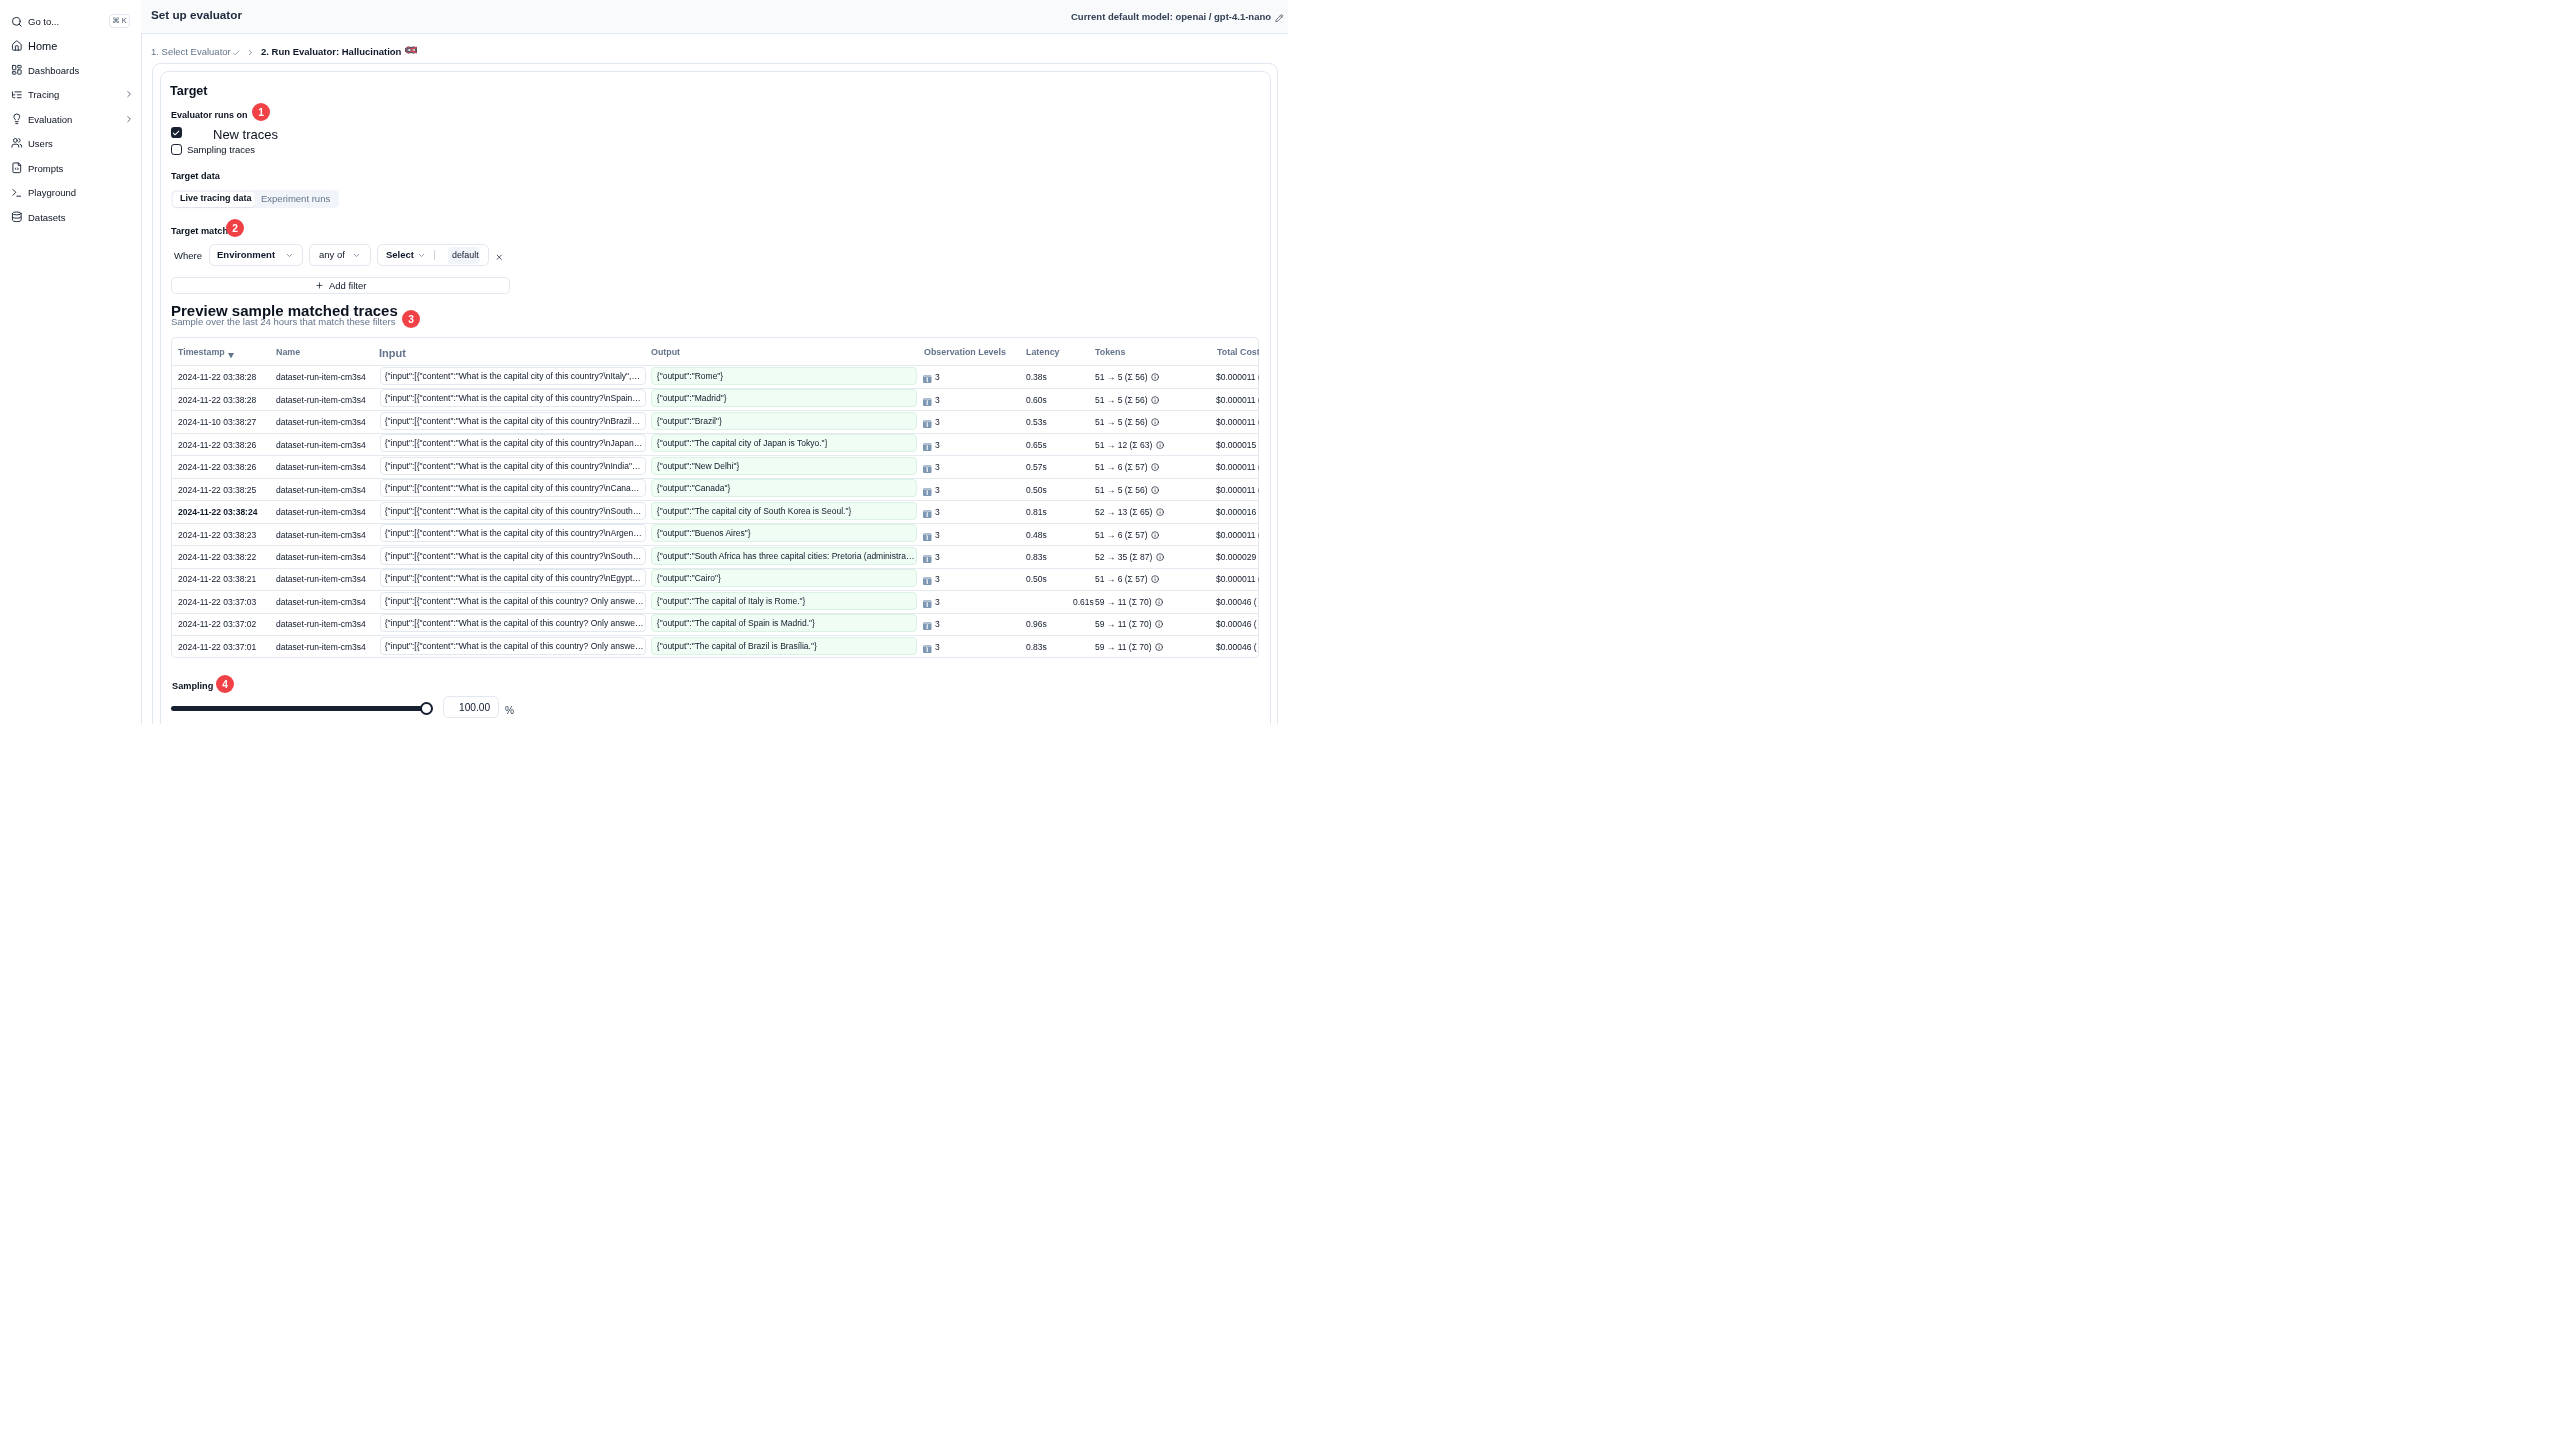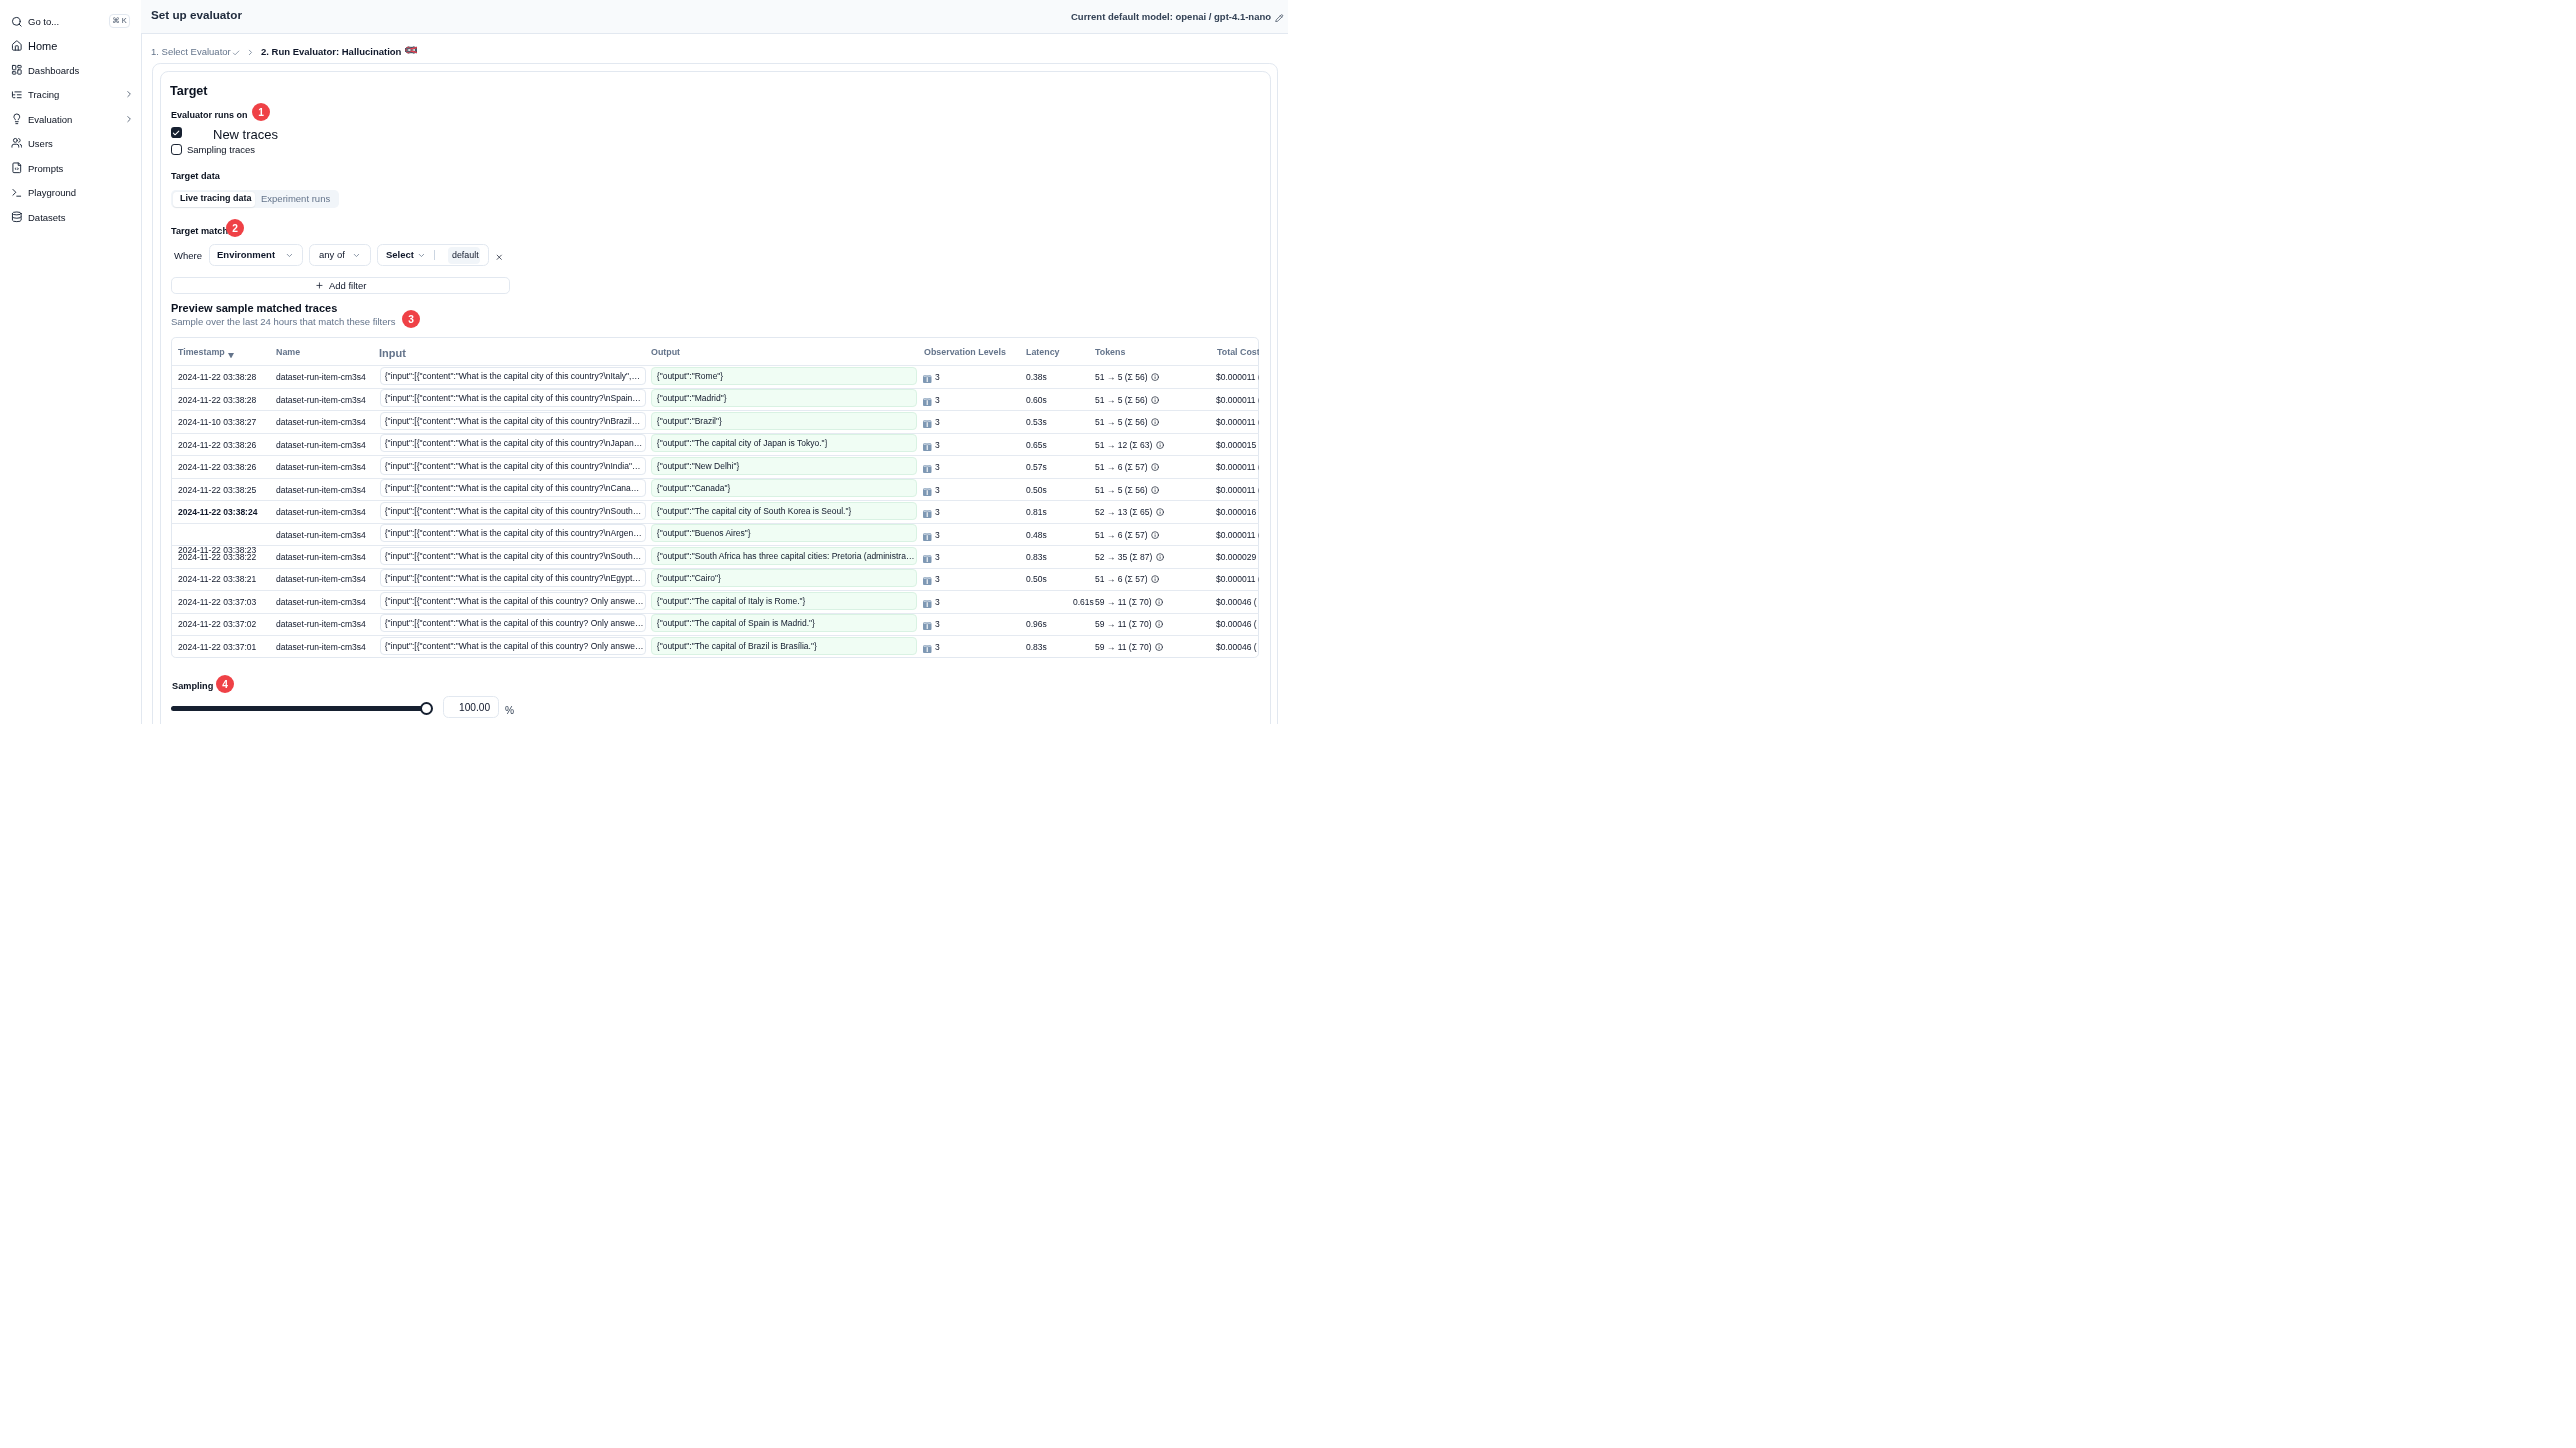--- a/index.html
+++ b/index.html
@@ -141,21 +141,21 @@
       <path d="M18 6 6 18"></path>
       <path d="m6 6 12 12"></path>
     </svg></div>
 <div style="position:absolute;left:171px;top:277px;width:339px;height:17px;border:0.7px solid #e2e8f0;border-radius:4.8px;box-sizing:border-box;display:flex;align-items:center;justify-content:center;gap:5.5px;font-size:9.5px;font-weight:500;color:#0f172a;">
     <svg width="8.9" height="8.9" viewBox="0 0 24 24" fill="none" stroke="#0f172a" stroke-width="2" stroke-linecap="round" stroke-linejoin="round" style="flex:none;">
       <path d="M5 12h14"></path>
       <path d="M12 5v14"></path>
     </svg>
     <span>Add filter</span>
   </div>
-<div style="position:absolute;left:171px;top:302px;font-size:11px;font-weight:600;color:#0b1220;line-height:1.25;white-space:nowrap;">Preview sample matched traces</div>
+<div style="position:absolute;left:171px;top:302px;font-size:15px;font-weight:600;color:#0b1220;line-height:1.25;white-space:nowrap;">Preview sample matched traces</div>
 <div style="position:absolute;left:171px;top:316px;font-size:9.5px;font-weight:400;color:#64748b;line-height:1.25;white-space:nowrap;">Sample over the last 24 hours that match these filters</div>
 <div style="position:absolute;left:402px;top:310px;width:18.4px;height:18.4px;border-radius:50%;background:#ef4146;color:#fff;display:flex;align-items:center;justify-content:center;font-size:10.2px;font-weight:700;">3</div>
 <div style="position:absolute;left:171px;top:337px;width:1088px;height:321px;border:0.7px solid #e2e8f0;border-radius:4.8px;box-sizing:border-box;overflow:hidden;background:#fff;"></div>
 <div style="position:absolute;left:178px;top:347px;font-size:8.9px;font-weight:600;color:#64748b;line-height:1.25;white-space:nowrap;">Timestamp</div>
 <div style="position:absolute;left:228px;top:348px;"><svg width="6" height="5.5" viewBox="0 0 10 9">
       <polygon points="0,0 10,0 5,9" fill="#64748b"></polygon>
     </svg></div>
 <div style="position:absolute;left:276px;top:347px;font-size:8.9px;font-weight:600;color:#64748b;line-height:1.25;white-space:nowrap;">Name</div>
 <div style="position:absolute;left:379px;top:347px;font-size:11px;font-weight:600;color:#64748b;line-height:1.25;white-space:nowrap;">Input</div>
 <div style="position:absolute;left:651px;top:347px;font-size:8.9px;font-weight:600;color:#64748b;line-height:1.25;white-space:nowrap;">Output</div>
@@ -311,21 +311,21 @@
     </svg></div>
 <div style="position:absolute;left:935px;top:507px;font-size:8.5px;font-weight:400;color:#0f172a;line-height:1.25;white-space:nowrap;">3</div>
 <div style="position:absolute;left:1026px;top:507px;font-size:8.5px;font-weight:400;color:#0f172a;line-height:1.25;white-space:nowrap;">0.81s</div>
 <div style="position:absolute;left:1095px;top:507px;font-size:8.5px;font-weight:400;color:#0f172a;line-height:1.25;white-space:nowrap;">52 → 13 (Σ 65)<svg width="8.2" height="8.2" viewBox="0 0 24 24" fill="none" stroke="#0f172a" stroke-width="2" stroke-linecap="round" stroke-linejoin="round" style="vertical-align:-1.4px;margin-left:3.4px;">
       <circle cx="12" cy="12" r="10"></circle>
       <path d="M12 16v-4"></path>
       <path d="M12 8h.01"></path>
     </svg></div>
 <div style="position:absolute;left:1216px;top:507px;font-size:8.5px;font-weight:400;color:#0f172a;line-height:1.25;white-space:nowrap;width:43px;overflow:hidden;">$0.000016</div>
 <div style="position:absolute;left:172px;top:523px;width:1087px;height:0.7px;background:#e5eaf1;"></div>
-<div style="position:absolute;left:178px;top:530px;font-size:8.5px;font-weight:400;color:#0f172a;line-height:1.25;white-space:nowrap;margin-top:15px;">2024-11-22 03:38:23</div>
+<div style="position:absolute;left:178px;top:530px;font-size:8.5px;font-weight:400;color:#0f172a;line-height:1.25;white-space:nowrap;">2024-11-22 03:38:23</div>
 <div style="position:absolute;left:276px;top:530px;font-size:8.5px;font-weight:400;color:#0f172a;line-height:1.25;white-space:nowrap;">dataset-run-item-cm3s4</div>
 <div style="position:absolute;left:380px;top:524px;width:266px;height:18.4px;border:0.7px solid #e2e8f0;border-radius:4.1px;box-sizing:border-box;background:#fff;display:flex;align-items:center;padding-left:3.7px;padding-right:2.2px;overflow:hidden;">
     <span style="font-size:8.5px;color:#0f172a;white-space:nowrap;overflow:hidden;text-overflow:ellipsis;">{"input":[{"content":"What is the capital city of this country?\nArgentina","role":"user"}]}</span>
   </div>
 <div style="position:absolute;left:651px;top:524px;width:266px;height:18.4px;border:0.7px solid #d9f2e3;border-radius:4.1px;box-sizing:border-box;background:#f0fdf4;display:flex;align-items:center;padding-left:4.8px;overflow:hidden;">
     <span style="font-size:8.5px;color:#0f172a;white-space:nowrap;overflow:hidden;text-overflow:ellipsis;">{"output":"Buenos Aires"}</span>
   </div>
 <div style="position:absolute;left:923px;top:530px;"><svg width="8.5" height="8.5" viewBox="0 0 20 20" style="vertical-align:-1.4px;">
       <rect x="0" y="0" width="20" height="20" rx="4.5" fill="#7e98b4"></rect>
       <path d="M2 3 Q10 1.2 18 3" stroke="#e8eef4" stroke-width="2.2" fill="none"></path>

